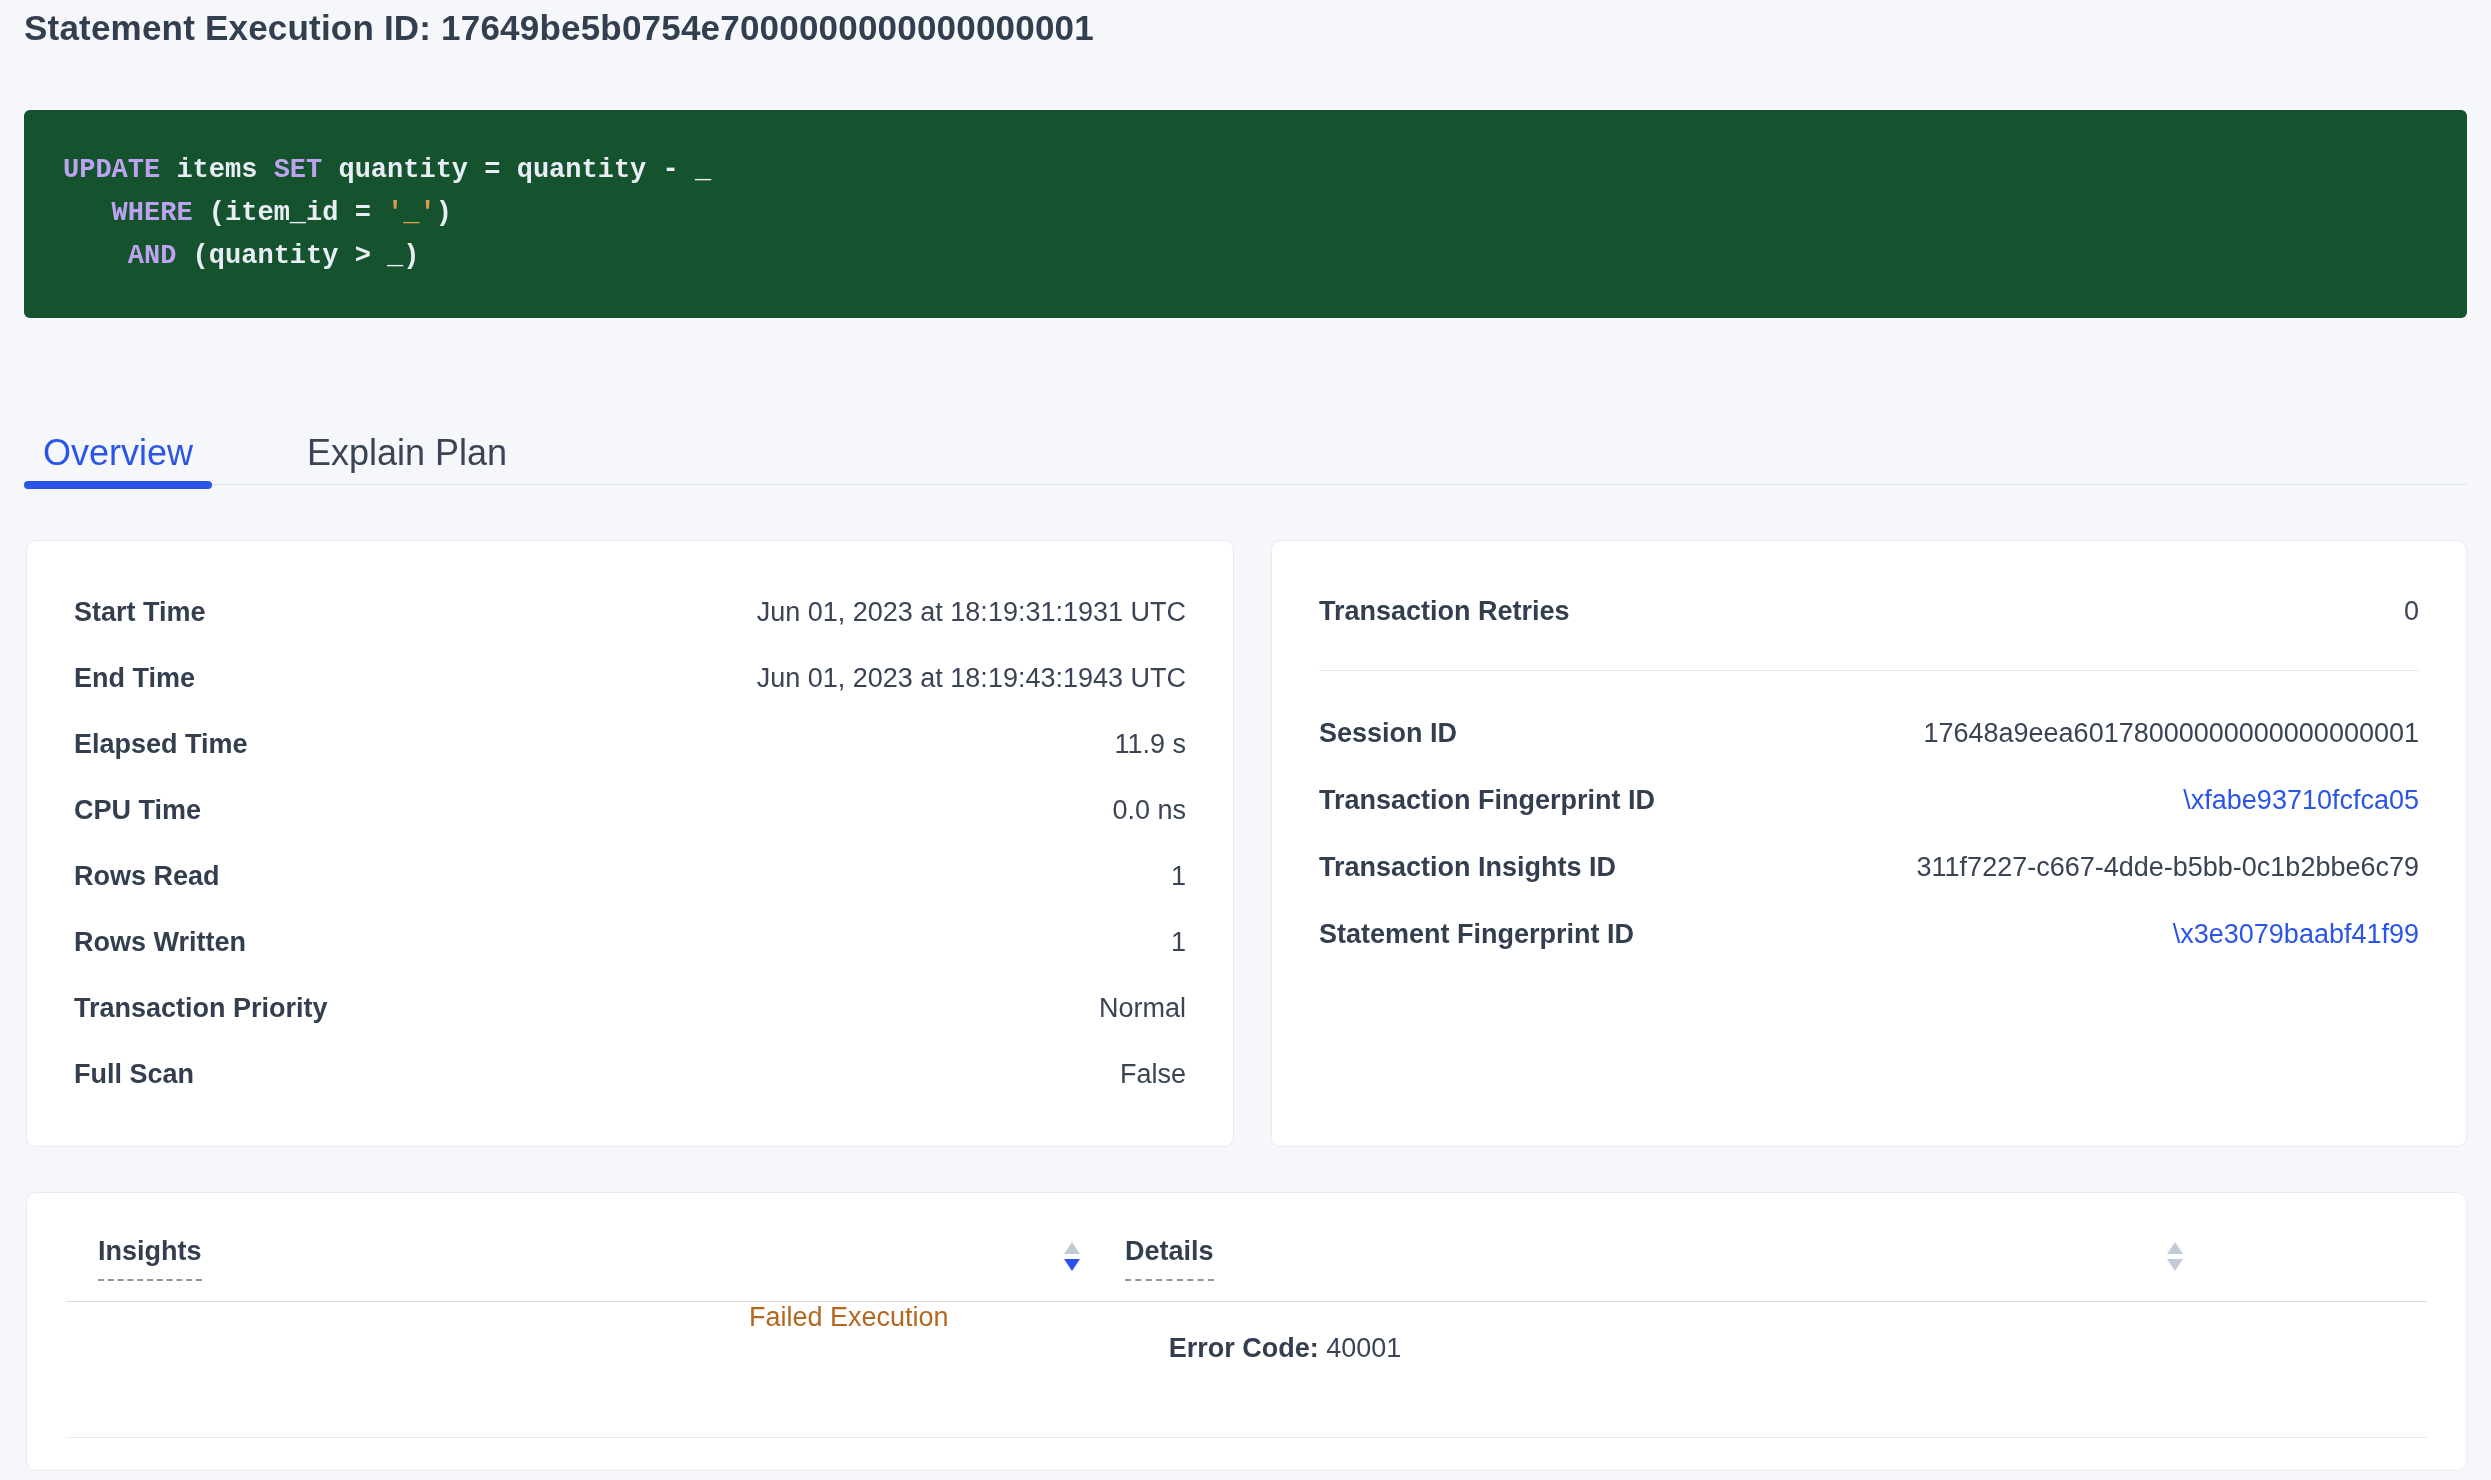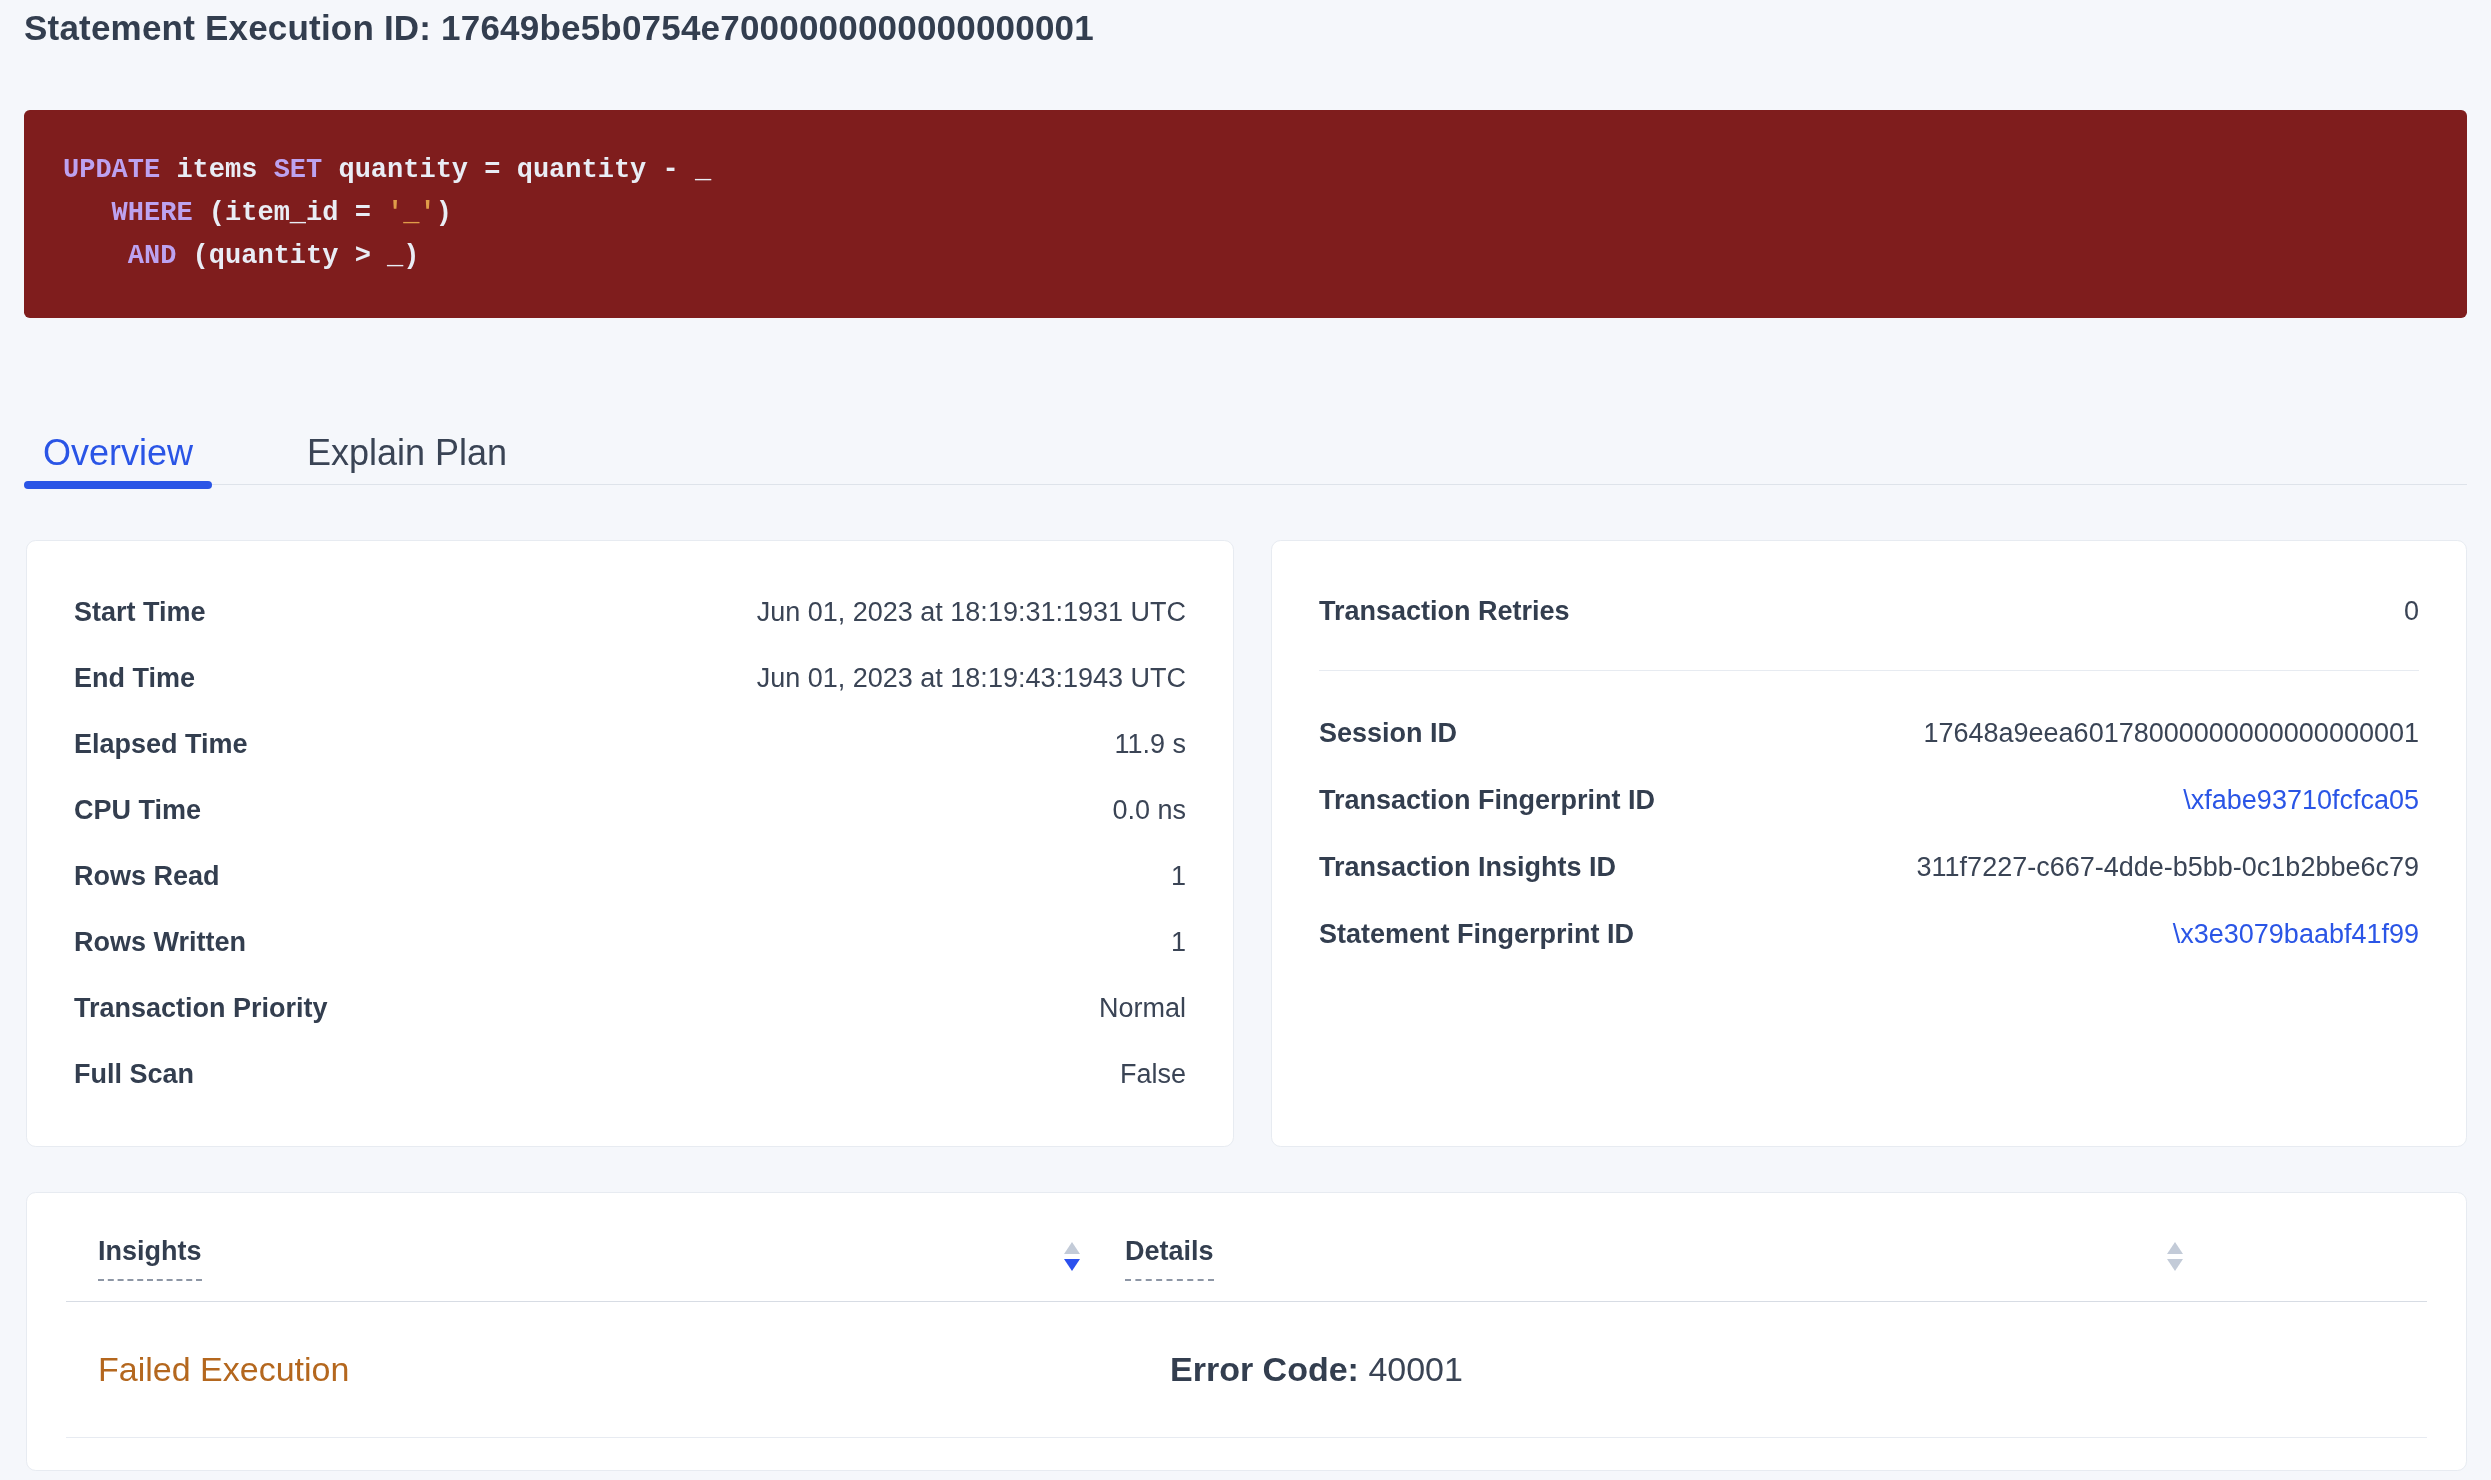--- a/index.html
+++ b/index.html
@@ -16,21 +16,21 @@
   .page-title {
     position:absolute; left:24px; top:7.8px;
     font-size:35px; font-weight:700; color:#333E4F;
     letter-spacing:0.2px;
   }
 
   
   .sql-box {
     position:absolute; left:24px; top:110px;
     width:2443px; height:208px;
-    background:#7f1d1d; border-radius:5.8px;
+    background:#14532d; border-radius:5.8px;
   }
   .sql-box pre {
     margin:0; padding:39px 39px 0 39px;
     font-family:"Liberation Mono","DejaVu Sans Mono",monospace;
     font-size:27px; line-height:43px; font-weight:700;
     color:#E9EDF5; white-space:pre;
   }
   .sql-kw  { color:#BDA2F0; }
   .sql-str { color:#E09C49; }
 
@@ -90,21 +90,22 @@
   .sort-caret { display:flex; flex-direction:column; align-items:center; gap:4.9px; margin-top:5.8px; }
   .tri { width:0; height:0; border-left:8.7px solid transparent; border-right:8.7px solid transparent; }
   .tri-up   { border-bottom:12.6px solid #C3CBD8; }
   .tri-down { border-top:12.6px solid #C3CBD8; }
   .tri-down.active { border-top-color:#2B50EE; }
 
   .trow {
     margin:0 39px; padding-left:32px; height:136px;
     display:flex; align-items:center;
     border-bottom:1.9px solid #E7EBF1;
-    font-size:34px;
+    font-size:27px;
+    flex-direction:column;
   }
   .td-insight { width:1027px; color:#B4671E; }
   .td-detail  { margin-left:45px; color:#3A4455; }
   .td-detail .detail-label { font-weight:700; color:#333E4F; }
 </style>
 </head>
 <body>
 
 <h1 class="page-title">Statement Execution ID: 17649be5b0754e7000000000000000001</h1>
 

